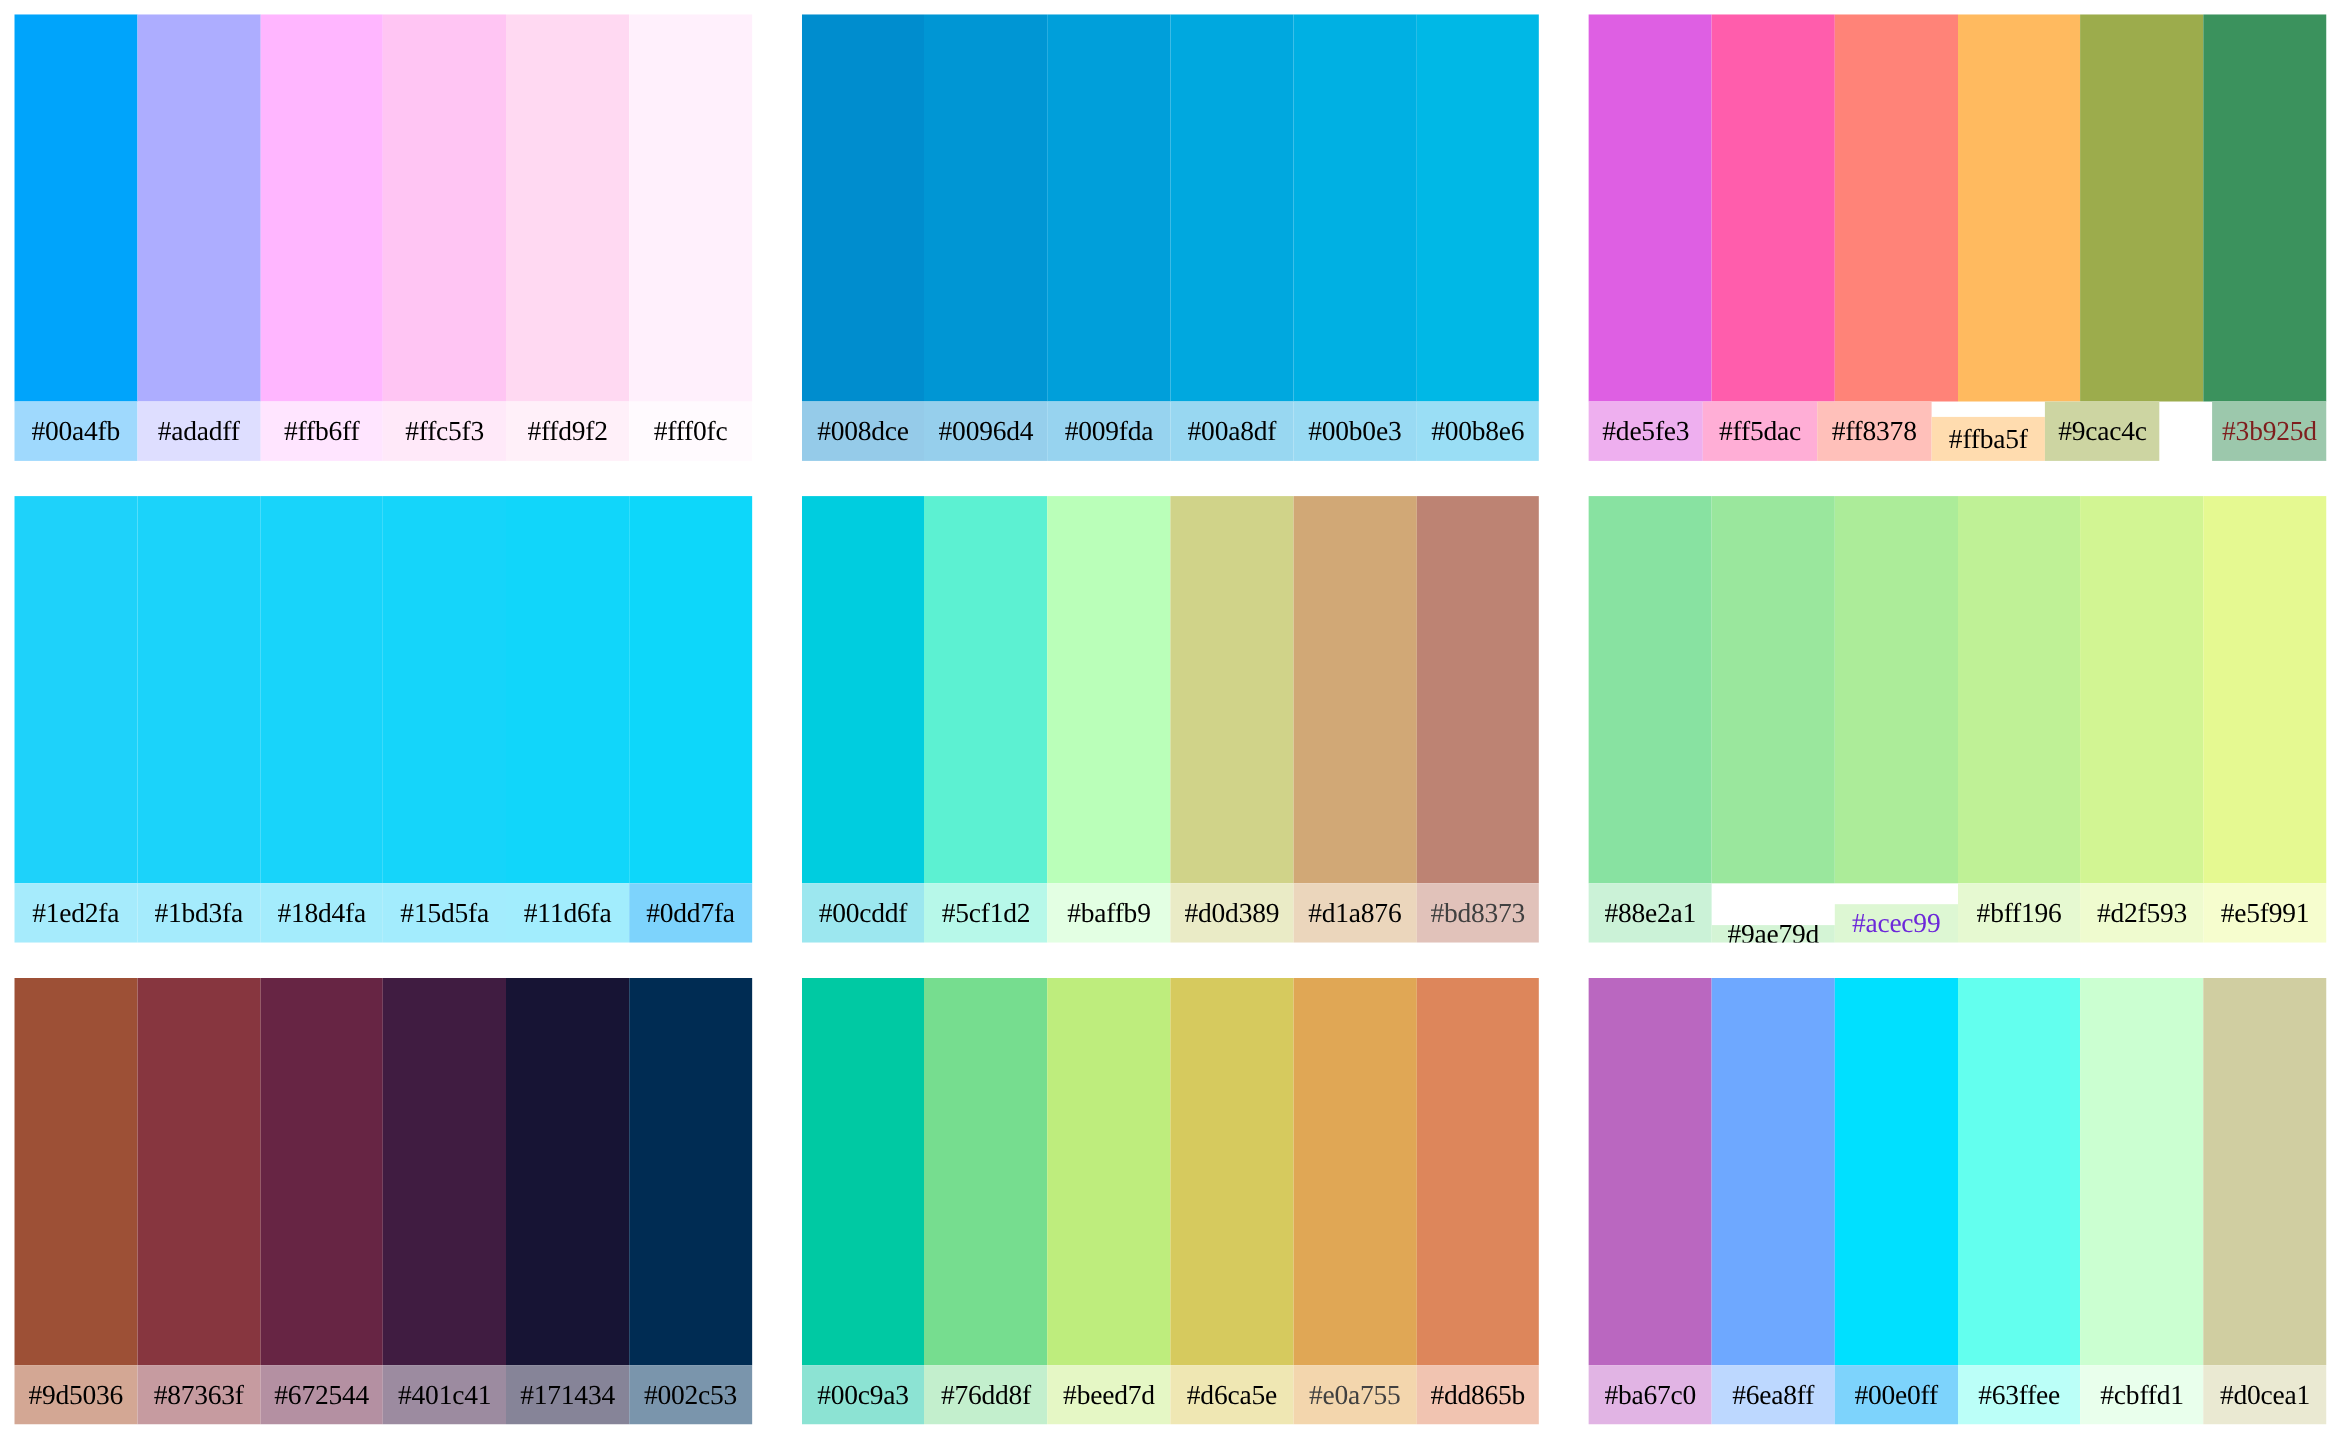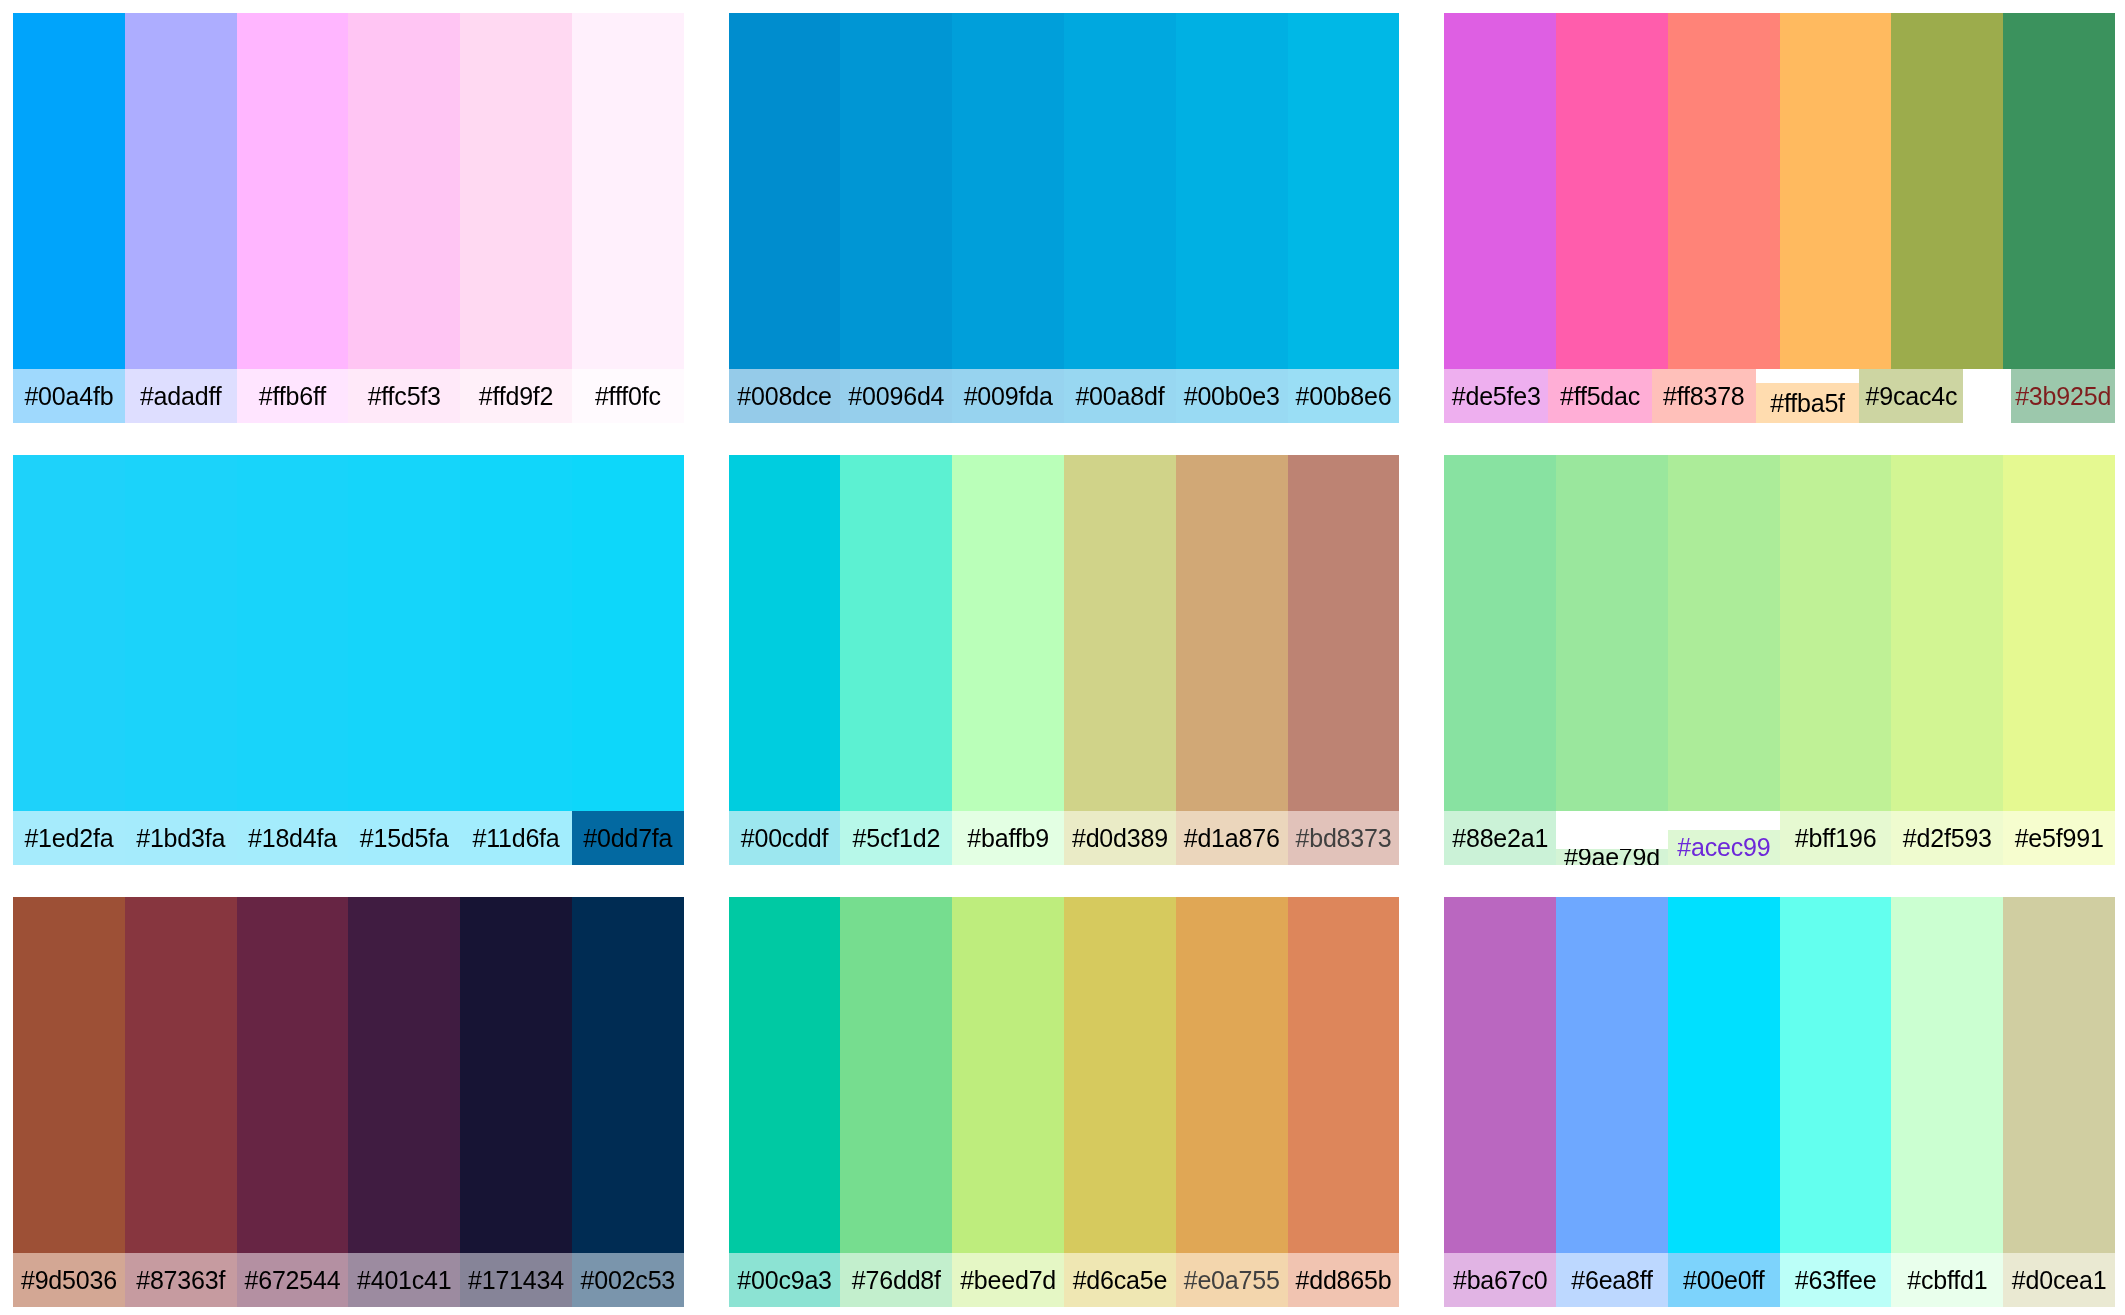--- a/index.html
+++ b/index.html
@@ -6,26 +6,27 @@
   html,body{margin:0;padding:0;}
   body{
     width:2125px;height:1315px;
     background:#ffffff;
     font-family:"Liberation Sans","DejaVu Sans",sans-serif;
     overflow:hidden;
   }
   #palette-grid{
     box-sizing:border-box;
     width:2125px;height:1315px;
-    padding:13px 10px 8px 13px;
+    padding:13px 10px 20px 13px;
     display:grid;
     grid-template-columns:repeat(3,1fr);
     grid-template-rows:repeat(3,1fr);
     column-gap:45px;
     row-gap:32px;
+    font-family:Liberation Serif, serif;
   }
   .palette-card{
     display:flex;
     flex-direction:column;
     overflow:hidden;
     background:#ffffff;
   }
   .swatch-row{
     display:flex;
     flex:1 1 auto;
@@ -118,21 +119,21 @@
         <div class="swatch" style="background: rgb(21, 213, 250);"></div>
         <div class="swatch" style="background: rgb(17, 214, 250);"></div>
         <div class="swatch" style="background: rgb(13, 215, 250);"></div>
       </div>
       <div class="label-row">
         <div class="label-cell" style="background: rgb(166, 235, 252); color: rgb(0, 0, 0);">#1ed2fa</div>
         <div class="label-cell" style="background: rgb(165, 235, 252); color: rgb(0, 0, 0);">#1bd3fa</div>
         <div class="label-cell" style="background: rgb(164, 236, 252); color: rgb(0, 0, 0);">#18d4fa</div>
         <div class="label-cell" style="background: rgb(163, 236, 253); color: rgb(0, 0, 0);">#15d5fa</div>
         <div class="label-cell" style="background: rgb(162, 237, 253); color: rgb(0, 0, 0);">#11d6fa</div>
-        <div class="label-cell" style="background: #0369a1; color: rgb(0, 0, 0);">#0dd7fa</div>
+        <div class="label-cell" style="background: #7dd3fc; color: rgb(0, 0, 0);">#0dd7fa</div>
       </div>
     </div>
     <div class="palette-card">
       <div class="swatch-row">
         <div class="swatch" style="background: rgb(0, 205, 223);"></div>
         <div class="swatch" style="background: rgb(92, 241, 210);"></div>
         <div class="swatch" style="background: rgb(186, 255, 185);"></div>
         <div class="swatch" style="background: rgb(208, 211, 137);"></div>
         <div class="swatch" style="background: rgb(209, 168, 118);"></div>
         <div class="swatch" style="background: rgb(189, 131, 115);"></div>

